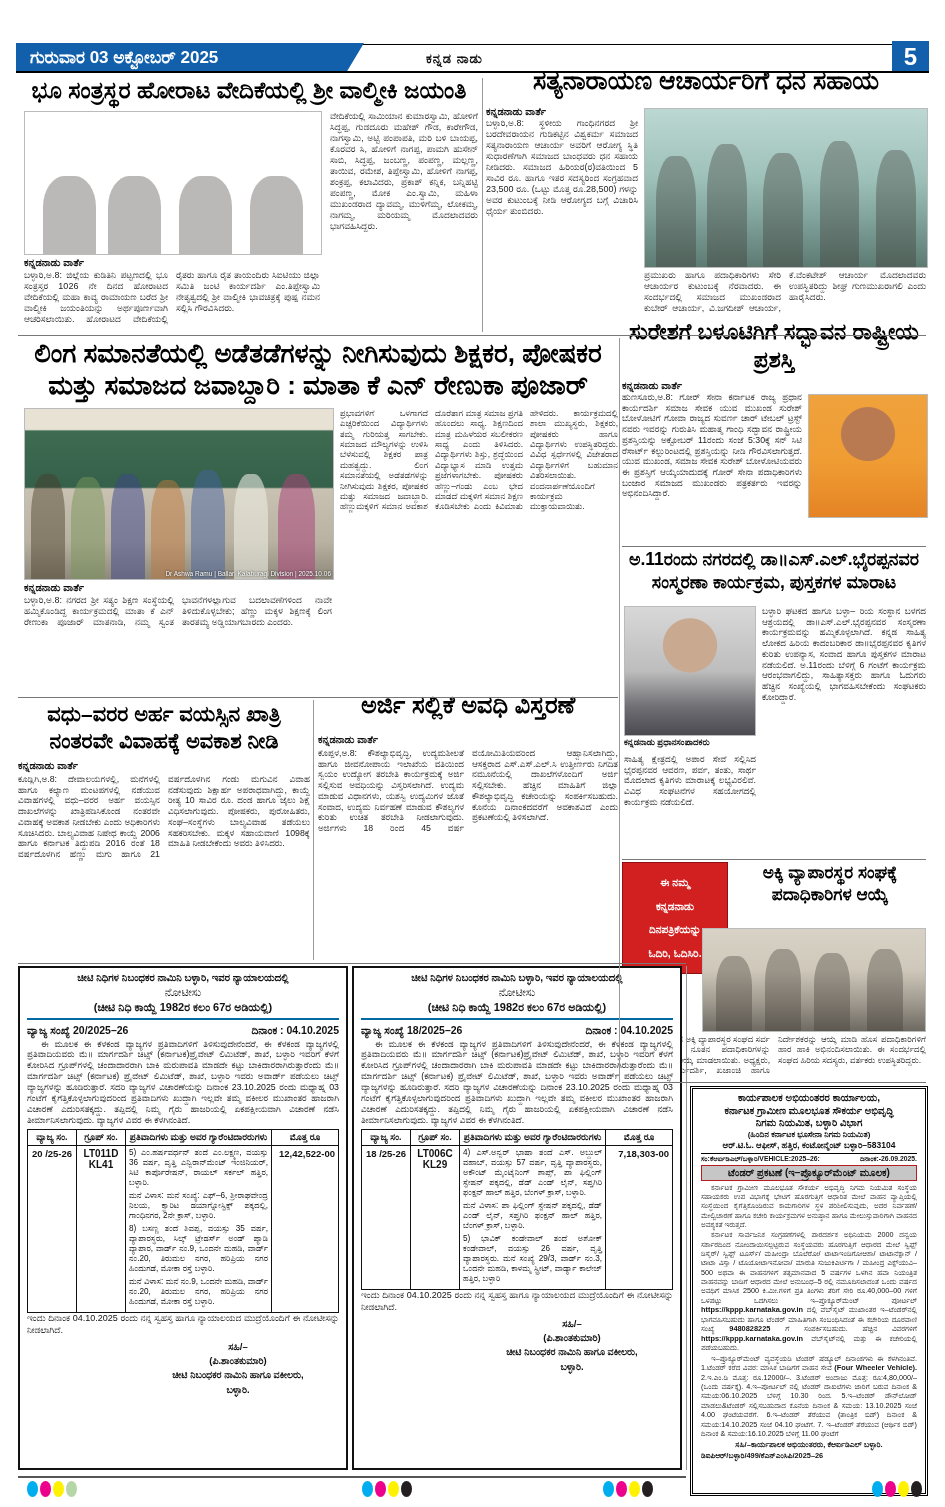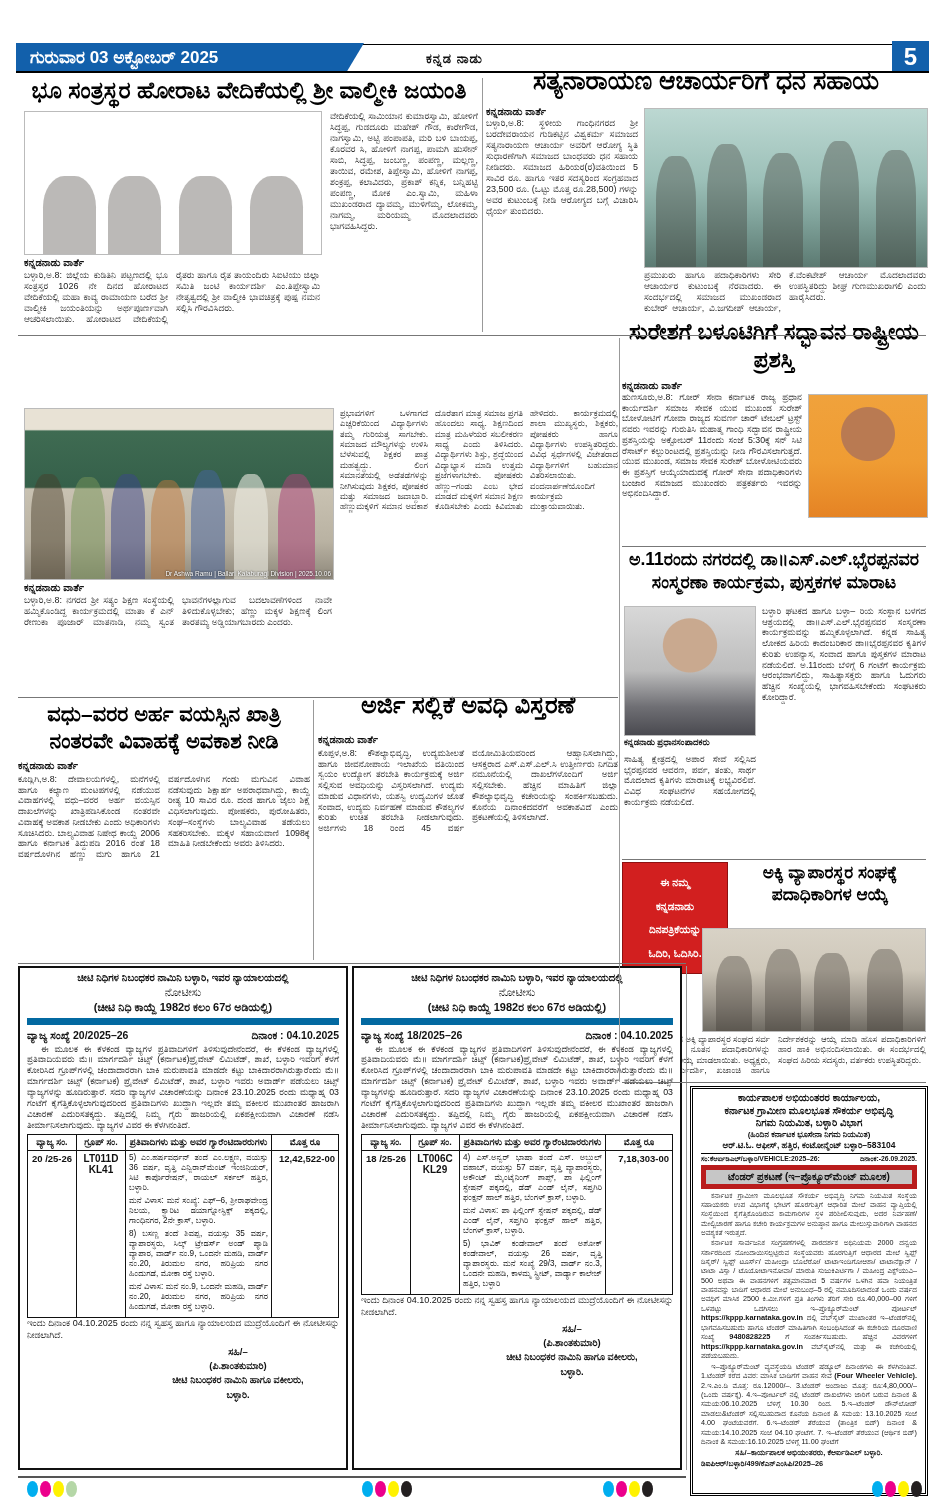--- a/index.html
+++ b/index.html
@@ -43,41 +43,41 @@
   
   #red-box{left:622px;top:862px;width:106px;height:112px;background:#d21f1f;border:1px solid #8e1010;
            color:#fff;display:flex;flex-direction:column;align-items:center;justify-content:space-evenly;
            font-size:10.5px;font-weight:bold;text-align:center;padding:2px;box-sizing:border-box;}
   
   .notice{position:absolute;width:330px;height:504px;border:2px solid #111;background:#fff;
           padding:4px 7px;box-sizing:border-box;overflow:hidden;}
   .n-title{font-weight:bold;font-size:10px;text-align:center;line-height:1.15;}
   .n-sub{font-size:11px;text-align:center;margin-top:2px;}
   .n-act{font-weight:bold;font-size:11px;text-align:center;margin-top:2px;}
-  .n-row{border-top:7px solid #0369a1;margin-top:4px;padding-top:4px;display:flex;
+  .n-row{border-top:2px solid #0369a1;margin-top:4px;padding-top:4px;display:flex;
          justify-content:space-between;font-weight:bold;font-size:10.5px;}
   .n-para{font-size:8.8px;line-height:1.25;text-align:justify;text-indent:14px;margin:2px 0;}
   .n-table{width:100%;border-collapse:collapse;margin-top:3px;}
   .n-table th,.n-table td{border:1px solid #111;padding:2px 3px;vertical-align:top;}
   .n-table th{font-size:9px;text-align:center;}
   .n-case{font-weight:bold;font-size:9.5px;text-align:center;width:42px;}
   .n-group{font-weight:bold;font-size:10px;text-align:center;width:42px;}
   .n-def p{font-size:8.2px;line-height:1.22;text-align:justify;margin:0 0 3px 0;}
   .n-amt{font-weight:bold;font-size:9.5px;text-align:right;width:60px;}
   .n-close{font-size:9px;line-height:1.25;text-align:justify;}
   .n-sign{margin-top:4px;text-align:center;font-size:9.5px;font-weight:bold;line-height:1.5;
           padding-left:110px;}
   
   #tender{left:690px;top:1086px;width:238px;height:410px;border:3px double #000;background:#fff;
           padding:3px 8px;box-sizing:border-box;overflow:hidden;}
   .t-h1{font-weight:bold;font-size:10px;text-align:center;line-height:1.25;}
   .t-h2{font-weight:bold;font-size:8px;text-align:center;}
   .t-ref{border-top:1px solid #000;margin-top:2px;padding-top:1px;font-size:6.8px;font-weight:bold;
          display:flex;flex-wrap:wrap;justify-content:space-between;}
-  .t-title{background:#c6c6c6;border:5px solid #b91c1c;font-weight:bold;font-size:10px;text-align:center;
+  .t-title{background:#c6c6c6;border:1px solid #b91c1c;font-weight:bold;font-size:10px;text-align:center;
            margin:2px 0;padding:1px 0;}
   .t-p{font-size:7.2px;line-height:1.3;text-align:justify;text-indent:10px;margin:1px 0;}
   .t-p b{font-size:7.4px;}
   .t-sign{font-size:7.6px;font-weight:bold;text-align:center;margin-top:2px;}
   .t-foot{font-size:7.4px;font-weight:bold;margin-top:1px;}
   
   .dots{position:absolute;top:1481px;display:flex;gap:2px;}
   .dot{width:11px;height:16px;border-radius:50%;}
   .dc{background:#00aeef}.dm{background:#ec008c}.dy{background:#fff200}
   .dk{background:#231f20}.dg{background:#b5d7a7}
@@ -119,20 +119,21 @@
       <span class="fig" style="left:4%;width:14%;height:70%"></span>
         <span class="fig" style="left:22%;width:14%;height:78%"></span>
       <span class="fig" style="left:42%;width:14%;height:72%"></span>
         <span class="fig" style="left:62%;width:14%;height:80%"></span>
       <span class="fig" style="left:82%;width:14%;height:74%"></span>
     </div>
     <div class="abs body cols2" style="left:158px;top:204px;width:282px;height:60px;">ಪ್ರಮುಖರು ಹಾಗೂ ಪದಾಧಿಕಾರಿಗಳು ಸೇರಿ ಆಚಾರ್ಯರ ಕುಟುಂಬಕ್ಕೆ ನೆರವಾದರು. ಈ ಸಂದರ್ಭದಲ್ಲಿ ಸಮಾಜದ ಮುಖಂಡರಾದ ಕುಬೇರ್ ಆಚಾರ್ಯ, ವಿ.ಜಗದೀಶ್ ಆಚಾರ್ಯ, ಕೆ.ವೆಂಕಟೇಶ್ ಆಚಾರ್ಯ ಮೊದಲಾದವರು ಉಪಸ್ಥಿತರಿದ್ದು ಶೀಘ್ರ ಗುಣಮುಖರಾಗಲಿ ಎಂದು ಹಾರೈಸಿದರು.</div>
   </div>
 
   <div class="abs" style="left:18px;top:338px;width:600px;height:358px;">
+    <div class="headline" style="font-size:26px;text-align:center;height:66px;line-height:1.22;">ಲಿಂಗ ಸಮಾನತೆಯಲ್ಲಿ ಅಡೆತಡೆಗಳನ್ನು ನೀಗಿಸುವುದು ಶಿಕ್ಷಕರ, ಪೋಷಕರ ಮತ್ತು ಸಮಾಜದ ಜವಾಬ್ದಾರಿ : ಮಾತಾ ಕೆ ಎನ್ ರೇಣುಕಾ ಪೂಜಾರ್</div>
     <div class="photo ph-c" style="left:6px;top:70px;width:308px;height:170px;">
       <span class="fig" style="left:2%;width:11%;height:62%;background:rgba(70,60,40,.45)"></span>
       <span class="fig" style="left:15%;width:11%;height:60%;background:rgba(120,150,90,.5)"></span>
       <span class="fig" style="left:28%;width:11%;height:62%;background:rgba(60,70,140,.5)"></span>
       <span class="fig" style="left:41%;width:11%;height:58%;background:rgba(190,120,60,.5)"></span>
       <span class="fig" style="left:54%;width:11%;height:64%;background:rgba(70,100,160,.5)"></span>
       <span class="fig" style="left:68%;width:11%;height:62%;background:rgba(235,235,225,.6)"></span>
       <span class="fig" style="left:82%;width:12%;height:62%;background:rgba(170,70,120,.55)"></span>
       <span class="wm">Dr Ashwa Ramu | Ballari Kalaburagi Division | 2025.10.06</span>
     </div>

